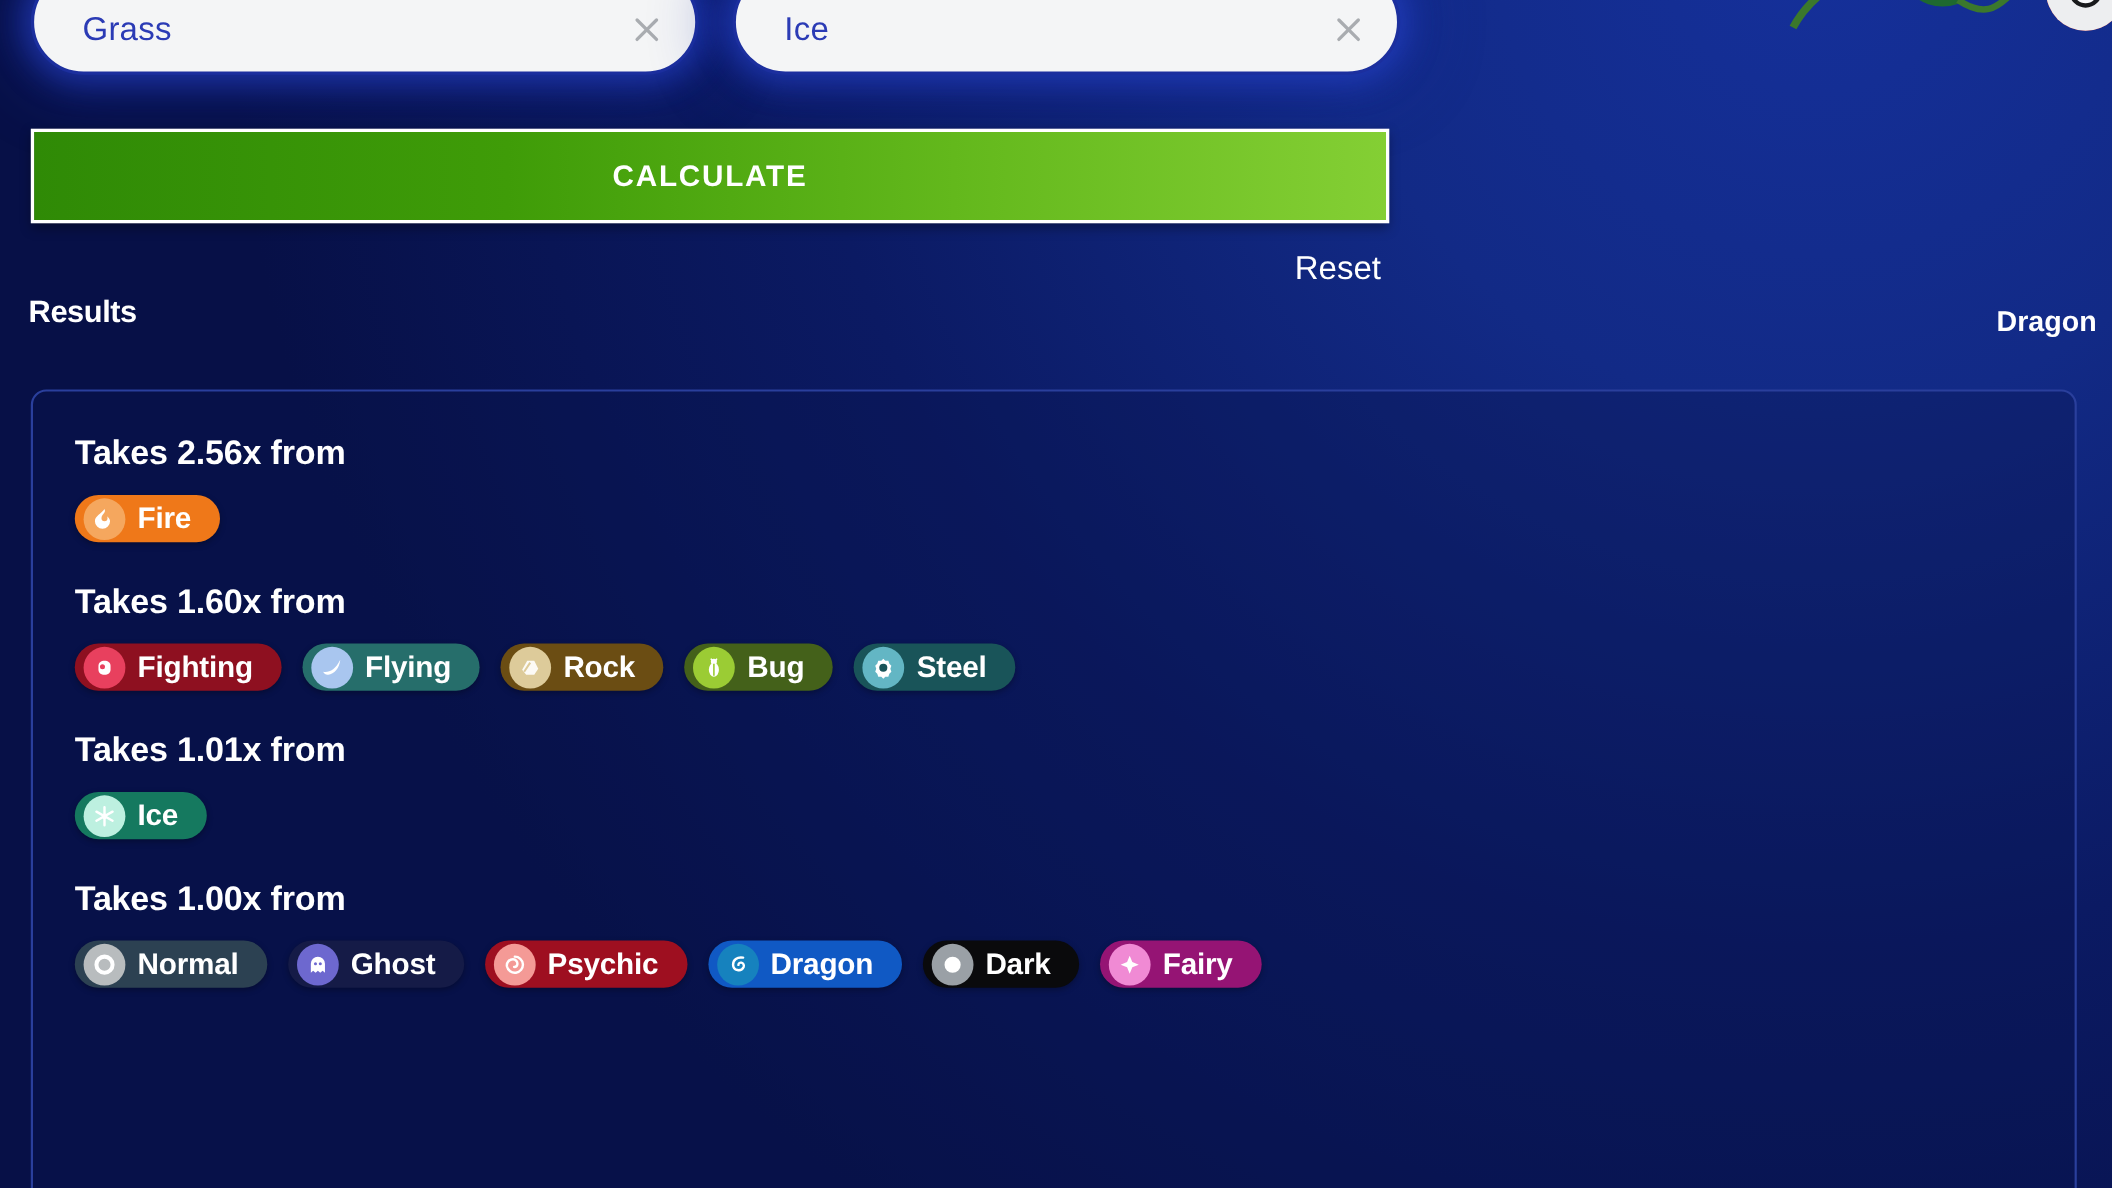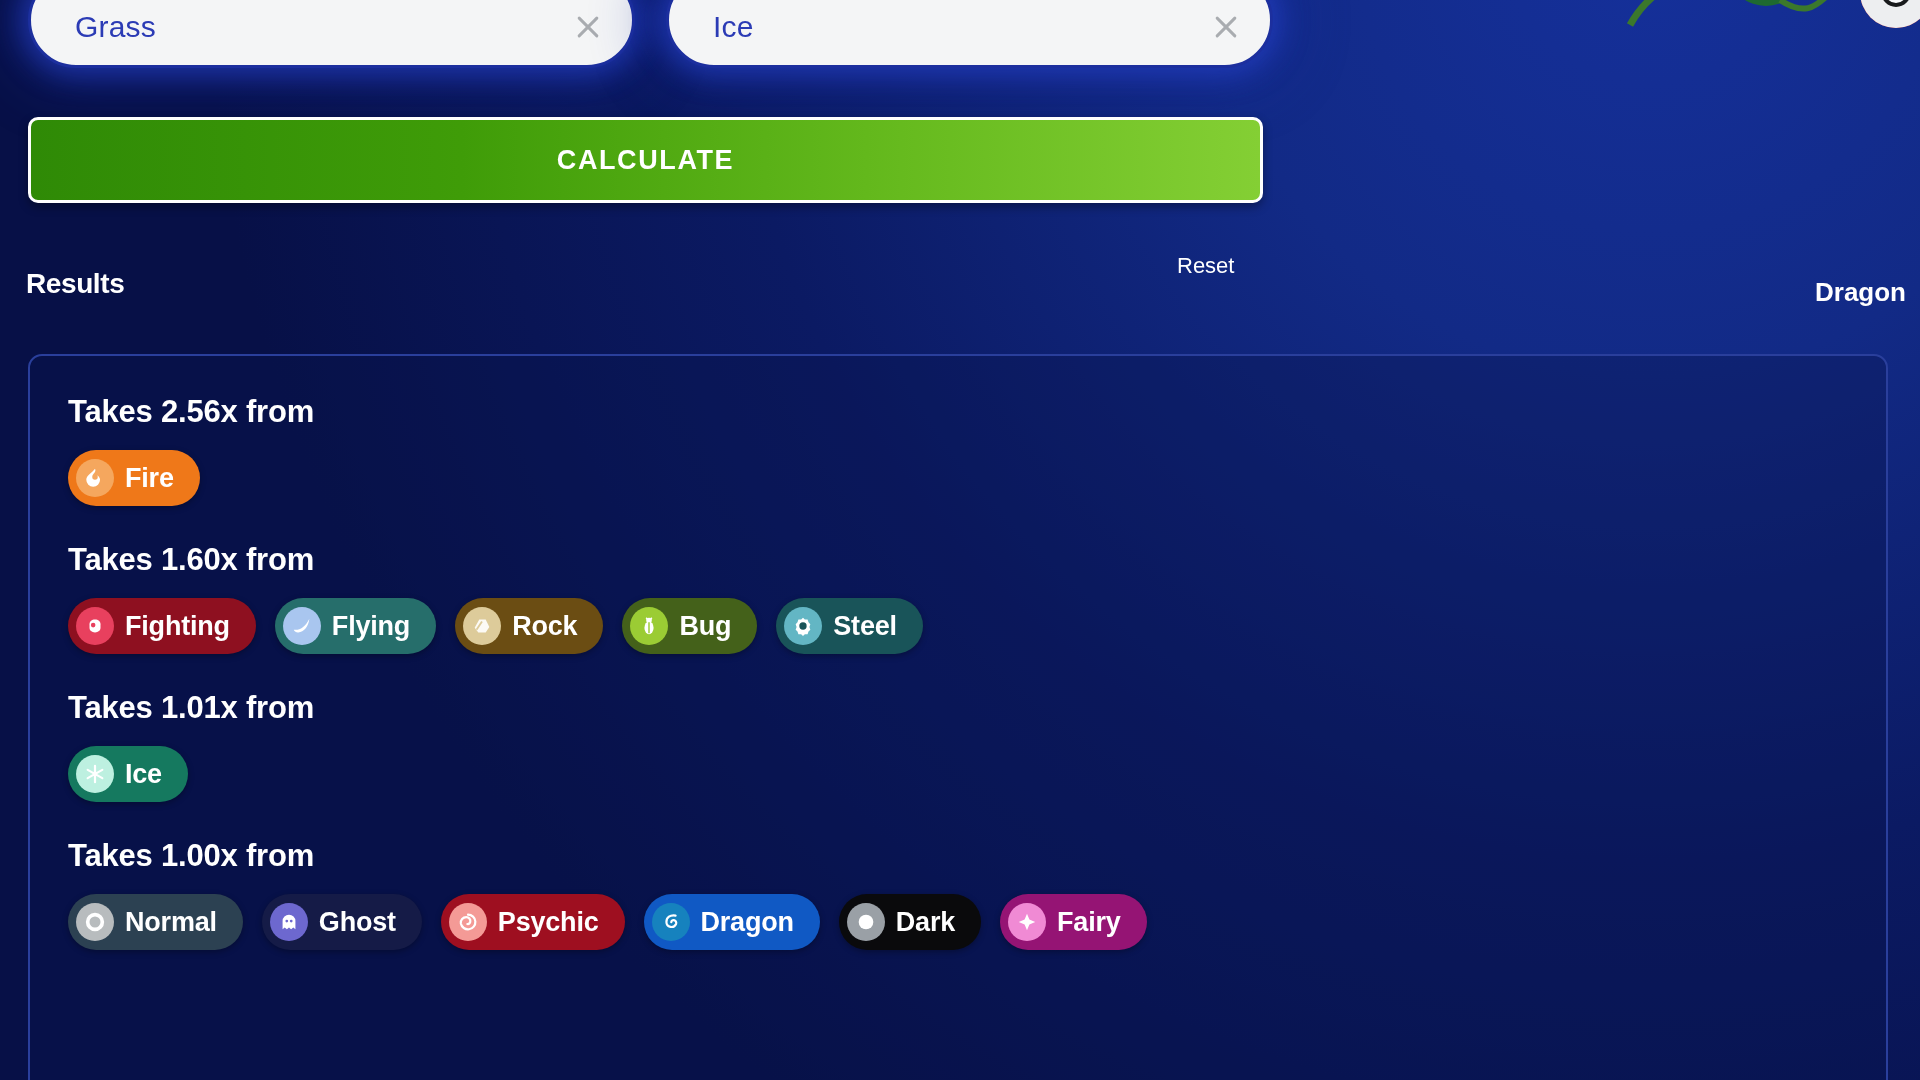--- a/index.html
+++ b/index.html
@@ -79,40 +79,40 @@
   .clear-icon::before { transform: translate(-50%,-50%) rotate(45deg); }
   .clear-icon::after  { transform: translate(-50%,-50%) rotate(-45deg); }
 
   
   .calculate-btn {
     position: absolute;
     top: 117px;
     left: 28px;
     width: 1235px;
     height: 86px;
-    border-radius: 10px;
+    border-radius: 0;
     border: 3px solid #ffffff;
     background: linear-gradient(90deg, #2f8a06 0%, #3f9c08 35%, #63b81c 68%, #84cf34 100%);
     color: #ffffff;
     font-size: 27px;
     font-weight: bold;
     letter-spacing: 1.6px;
     display: flex;
     align-items: center;
     justify-content: center;
     cursor: pointer;
     box-shadow: 0 4px 10px rgba(0,0,0,0.35);
   }
 
   
   .reset-link {
     position: absolute;
-    top: 253px;
+    top: 228px;
     left: 1177px;
-    font-size: 22px;
+    font-size: 30px;
     color: #ffffff;
     cursor: pointer;
   }
 
   
   .results-title {
     position: absolute;
     top: 268px;
     left: 26px;
     font-size: 28px;
@@ -157,21 +157,21 @@
     display: flex;
     flex-wrap: wrap;
     gap: 19px;
     align-items: center;
   }
 
   
   .type-badge {
     display: inline-flex;
     align-items: center;
-    height: 56px;
+    height: 43px;
     border-radius: 28px;
     padding: 0 26px 0 8px;
     gap: 11px;
     cursor: pointer;
     box-shadow: 0 2px 6px rgba(0,0,0,0.3);
   }
 
   .type-badge .badge-icon {
     width: 38px;
     height: 38px;

